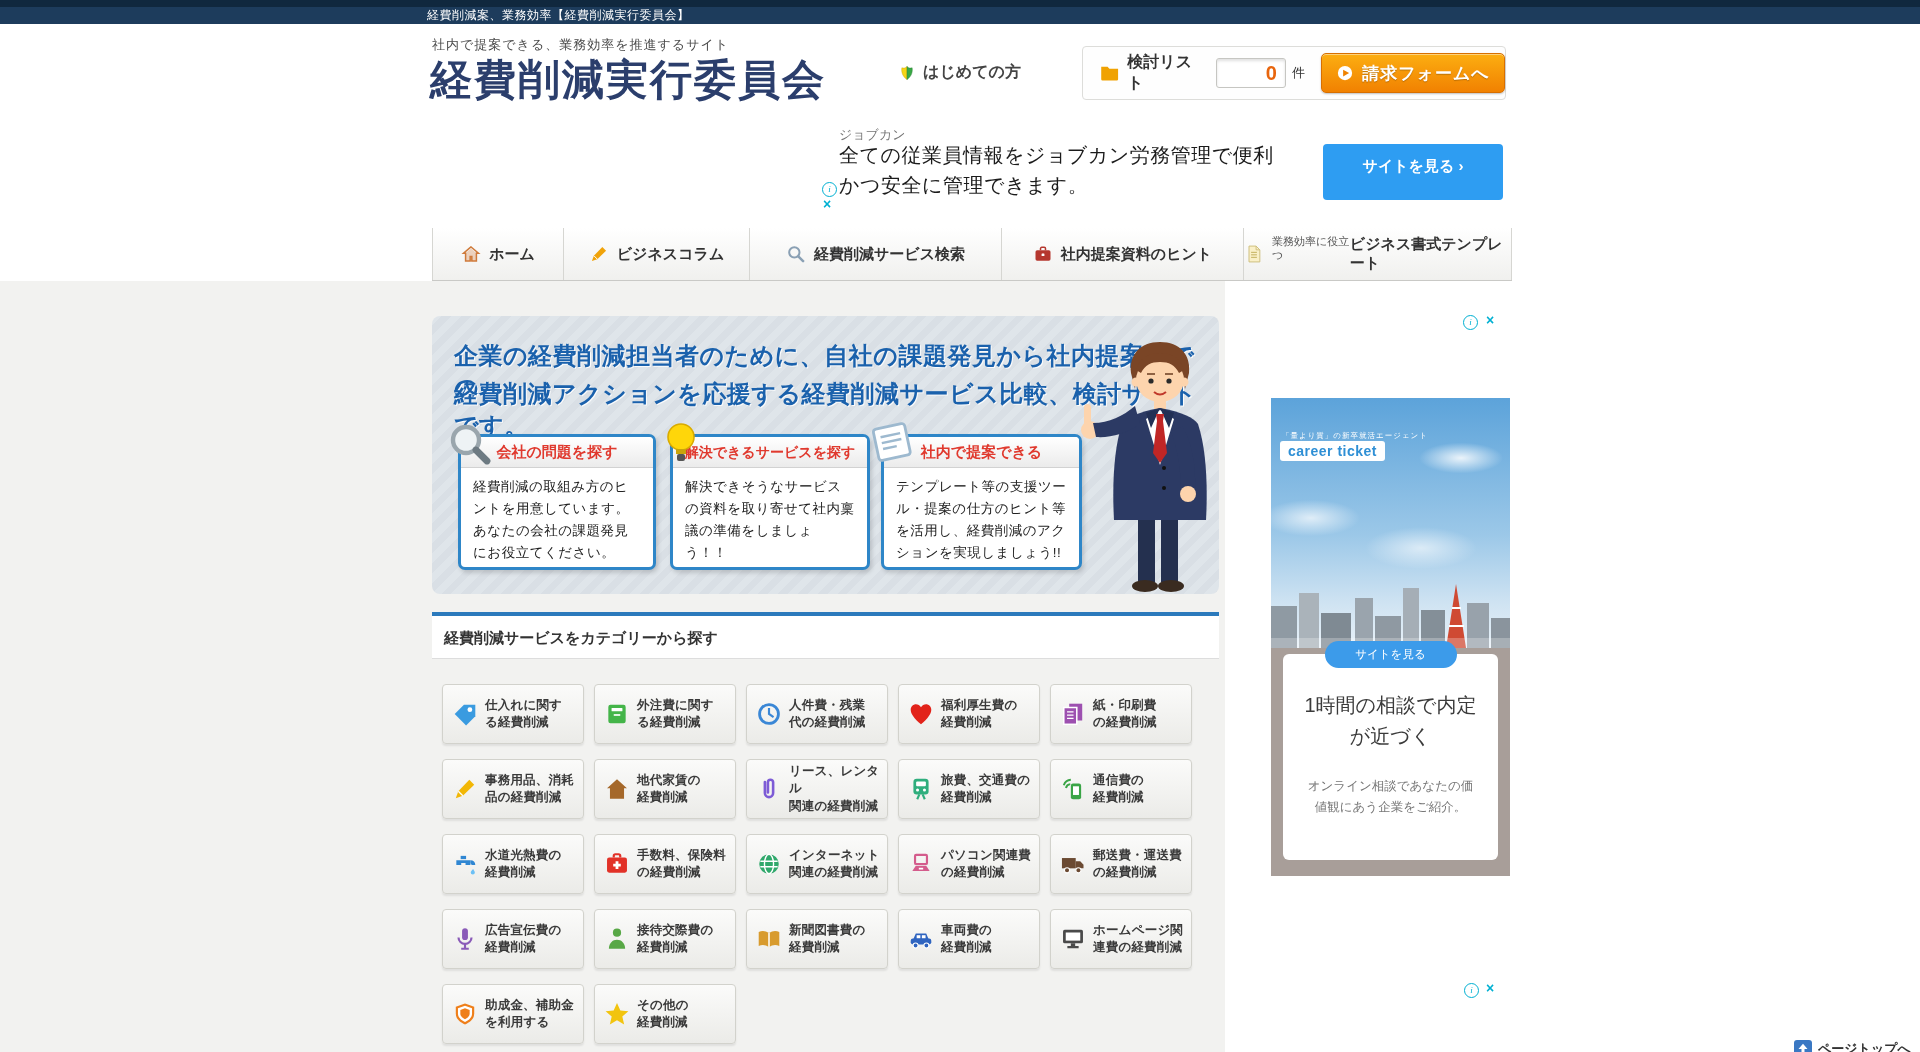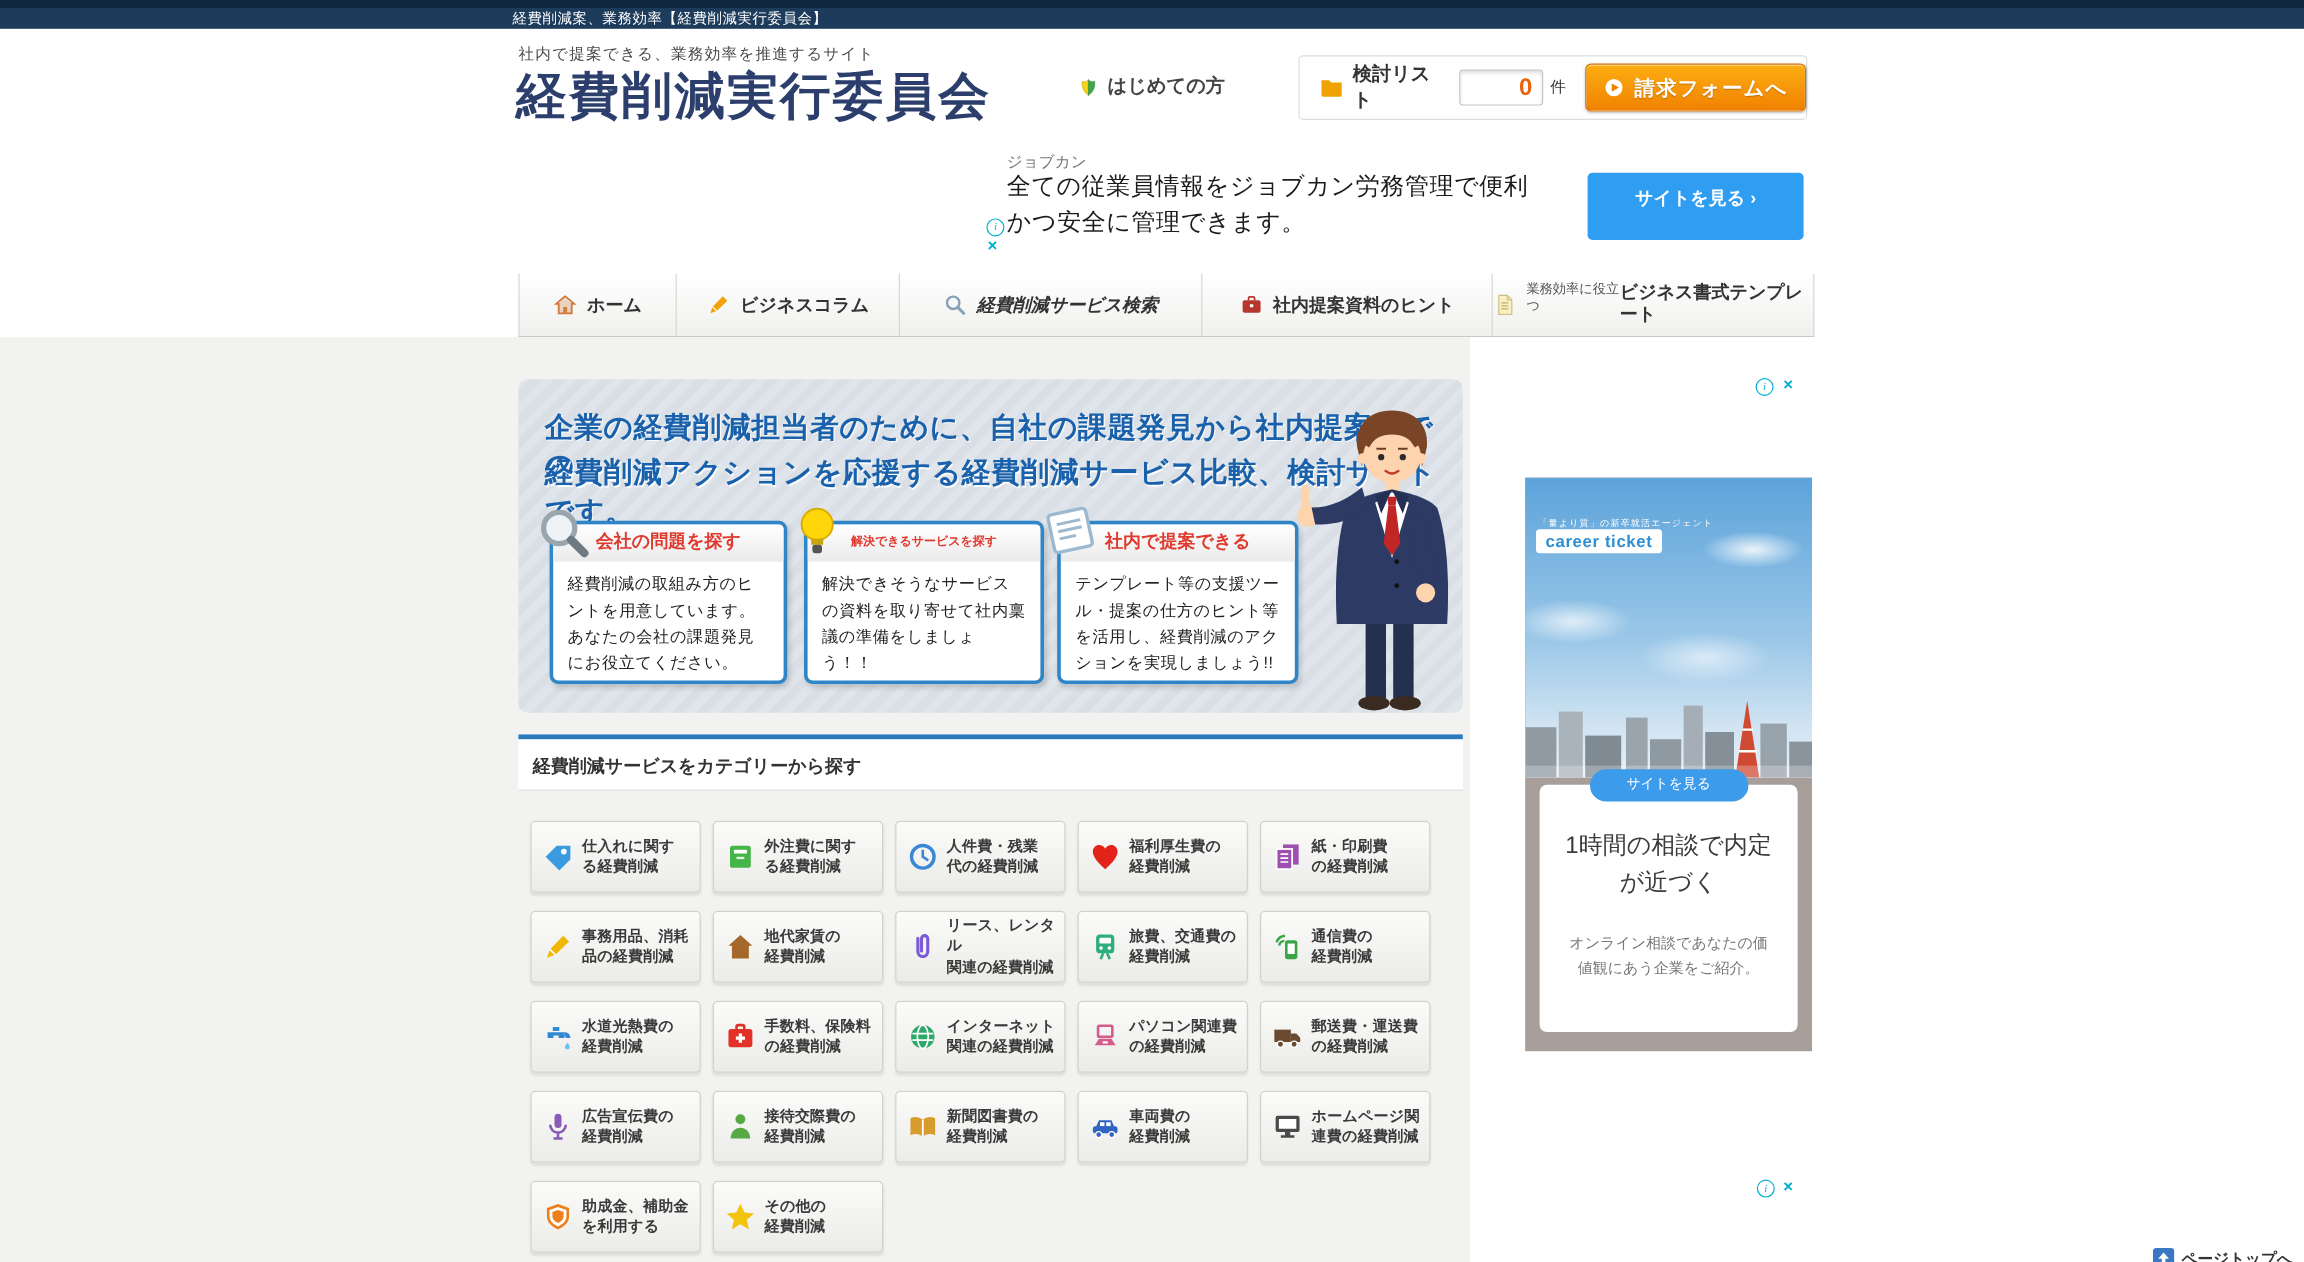--- a/index.html
+++ b/index.html
@@ -44,21 +44,21 @@
   
   #nav{left:432px;top:228px;width:1080px;height:53px;display:flex;
        background:linear-gradient(180deg,#ffffff,#f0f0ee);border-bottom:1px solid #c9c9c6;box-sizing:border-box;}
   .navitem{border-right:1px solid #d6d6d2;height:100%;display:flex;align-items:center;justify-content:center;
            gap:8px;cursor:pointer;box-sizing:border-box;}
   .navitem:first-child{border-left:1px solid #d6d6d2;}
   .navitem .nic{width:20px;height:20px;flex:0 0 auto;}
   .navitem .nlabel{font-size:15px;font-weight:700;color:#333;}
   .navitem .stack{display:flex;flex-direction:row;line-height:1.25;}
   .navitem .nsmall{font-size:11px;font-weight:400;color:#555;}
-  .w1{width:132px;}.w2{width:186px;}.w3{width:252px;font-style:italic;}.w4{width:242px;}.w5{width:268px;}
+  .w1{width:132px;}.w2{width:186px;}.w3{width:252px;}.w4{width:242px;}.w5{width:268px;}
 
   
   #pagebg{left:0;top:281px;width:1920px;height:771px;background:#f2f2f0;}
   #railbg{left:1225px;top:281px;width:695px;height:771px;background:#fff;}
 
   
   #hero{left:432px;top:316px;width:787px;height:278px;border-radius:8px;
         background:repeating-linear-gradient(135deg,#dfe5ea 0 7px,#d9dfe5 7px 14px);}
   .hline{position:absolute;left:22px;font-size:24px;font-weight:700;color:#1a61ac;
          text-shadow:1px 1px 0 rgba(255,255,255,.85);letter-spacing:.5px;}
@@ -203,21 +203,21 @@
           </svg></span>
       <div class="bhead">会社の問題を探す</div>
       <div class="bbody">経費削減の取組み方のヒントを用意しています。あなたの会社の課題発見にお役立てください。</div>
     </div>
     <div class="hbox" style="left:238px;width:200px;">
       <span class="corner-ic"><svg viewBox="0 0 24 24" width="100%" height="100%">
             <circle cx="12" cy="9" r="6.5" fill="#ffd60a" stroke="#d9ab00" stroke-width=".8"></circle>
             <path d="M9.5 15h5v2.5h-5z" fill="#c9a40a"></path>
             <rect x="10" y="17.5" width="4" height="3.5" rx="1" fill="#555"></rect>
           </svg></span>
-      <div class="bhead" style="font-size:10px;">解決できるサービスを探す</div>
+      <div class="bhead" style="font-size:14px;">解決できるサービスを探す</div>
       <div class="bbody">解決できそうなサービスの資料を取り寄せて社内稟議の準備をしましょう！！</div>
     </div>
     <div class="hbox" style="left:449px;width:201px;">
       <span class="corner-ic"><svg viewBox="0 0 24 24" width="100%" height="100%">
             <g transform="rotate(-12 12 12)">
               <rect x="4" y="3.5" width="16" height="16" rx="1.5" fill="#fff" stroke="#9db9cf" stroke-width="1.4"></rect>
               <path d="M7 8h10M7 11h10M7 14h7" stroke="#9db9cf" stroke-width="1.2"></path>
             </g>
           </svg></span>
       <div class="bhead">社内で提案できる</div>

